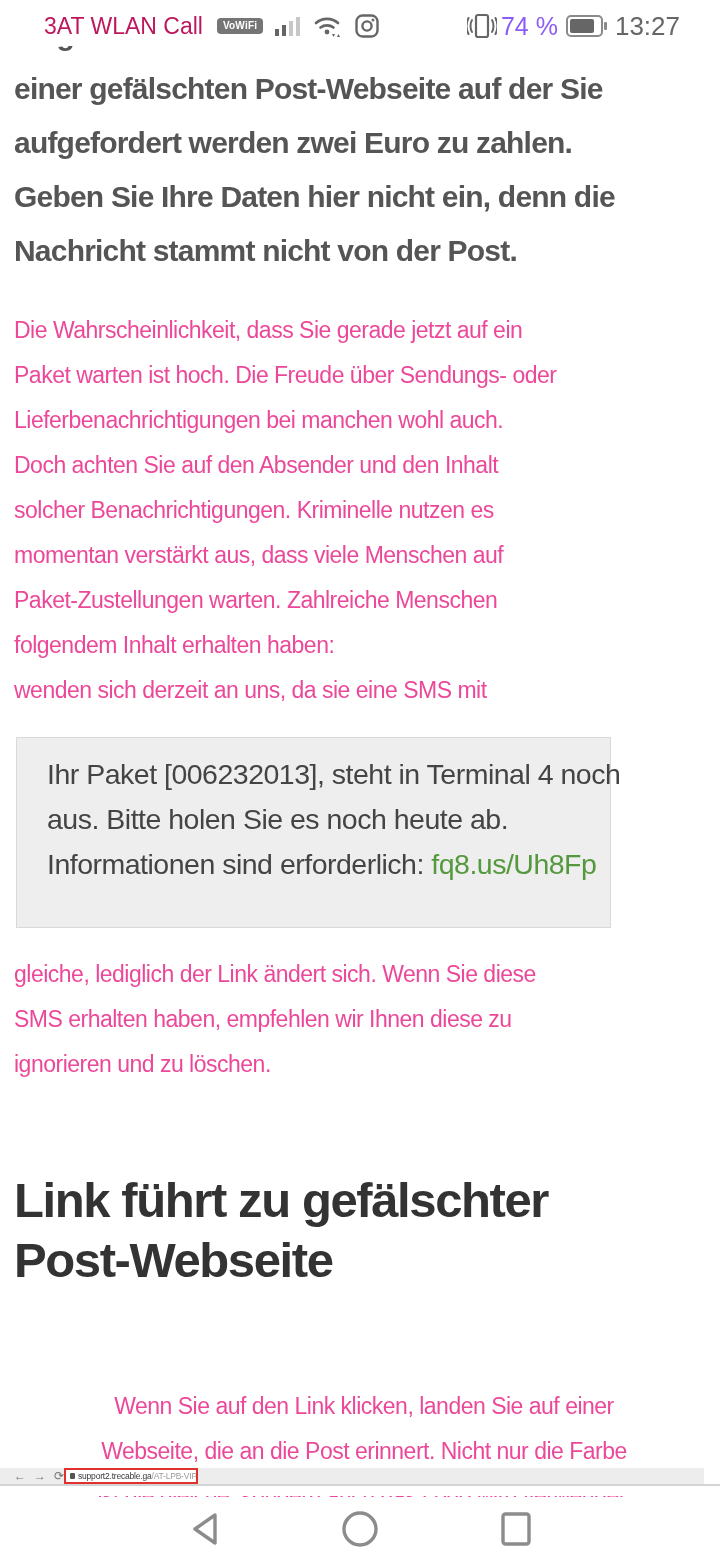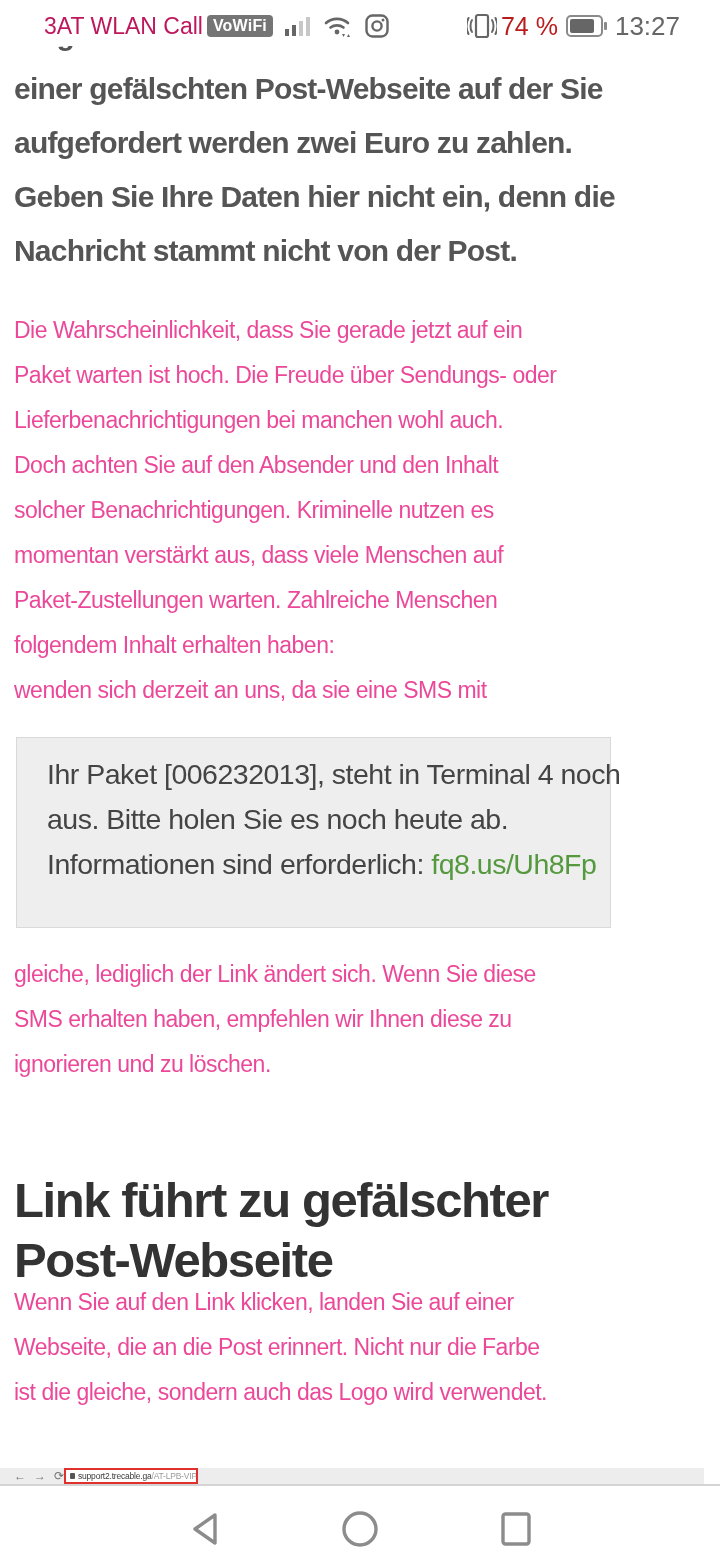--- a/index.html
+++ b/index.html
@@ -8,35 +8,35 @@
     background:#ffffff;font-family:"Liberation Sans",sans-serif;
   }
   
   .status-bar{
     position:absolute;top:0;left:0;width:720px;height:46px;background:#ffffff;
     z-index:30;display:flex;align-items:center;padding:6px 40px 0 44px;box-sizing:border-box;
     color:#666;
   }
   .carrier{font-size:23px;color:#be185d;white-space:nowrap;}
   .vowifi{
-    margin-left:4px;background:#757575;color:#fff;font-size:16px;font-weight:bold;
+    margin-left:14px;background:#757575;color:#fff;font-size:10px;font-weight:bold;
     border-radius:4px;padding:3px 6px;line-height:1;letter-spacing:.2px;
   }
   .sb-ic{margin-left:12px;display:block;}
   .sb-right{margin-left:auto;display:flex;align-items:center;}
-  .sb-num{font-size:25px;color:#b91c1c;margin-left:4px;white-space:nowrap;text-align:right;}
+  .sb-num{font-size:25px;color:#8b5cf6;margin-left:4px;white-space:nowrap;text-align:right;}
   .sb-time{font-size:26px;color:#666;margin-left:8px;}
   
   .block{position:absolute;left:14px;width:700px;}
   .tline{white-space:nowrap;}
   .lead{top:8px;z-index:1;font-weight:bold;font-size:30px;line-height:54px;color:#555;letter-spacing:-0.8px;}
   .para{font-size:23px;line-height:45px;color:#ec4899;letter-spacing:-0.5px;}
   .p1{top:308px;}
   .p2{top:952px;}
-  .p3{top:1280px;}
+  .p3{top:1384px;text-align:center;}
   .h2{top:1170px;font-size:49px;line-height:60px;font-weight:bold;color:#333;letter-spacing:-1.4px;}
   
   .smsbox{
     position:absolute;top:737px;left:16px;width:595px;box-sizing:border-box;
     background:#eeeeee;border:1px solid #d9d9d9;
     padding:14px 18px 40px 30px;
     font-size:28.5px;line-height:45px;color:#444;letter-spacing:-0.5px;
   }
   .smslink{color:#55993e;text-decoration:none;}
   

